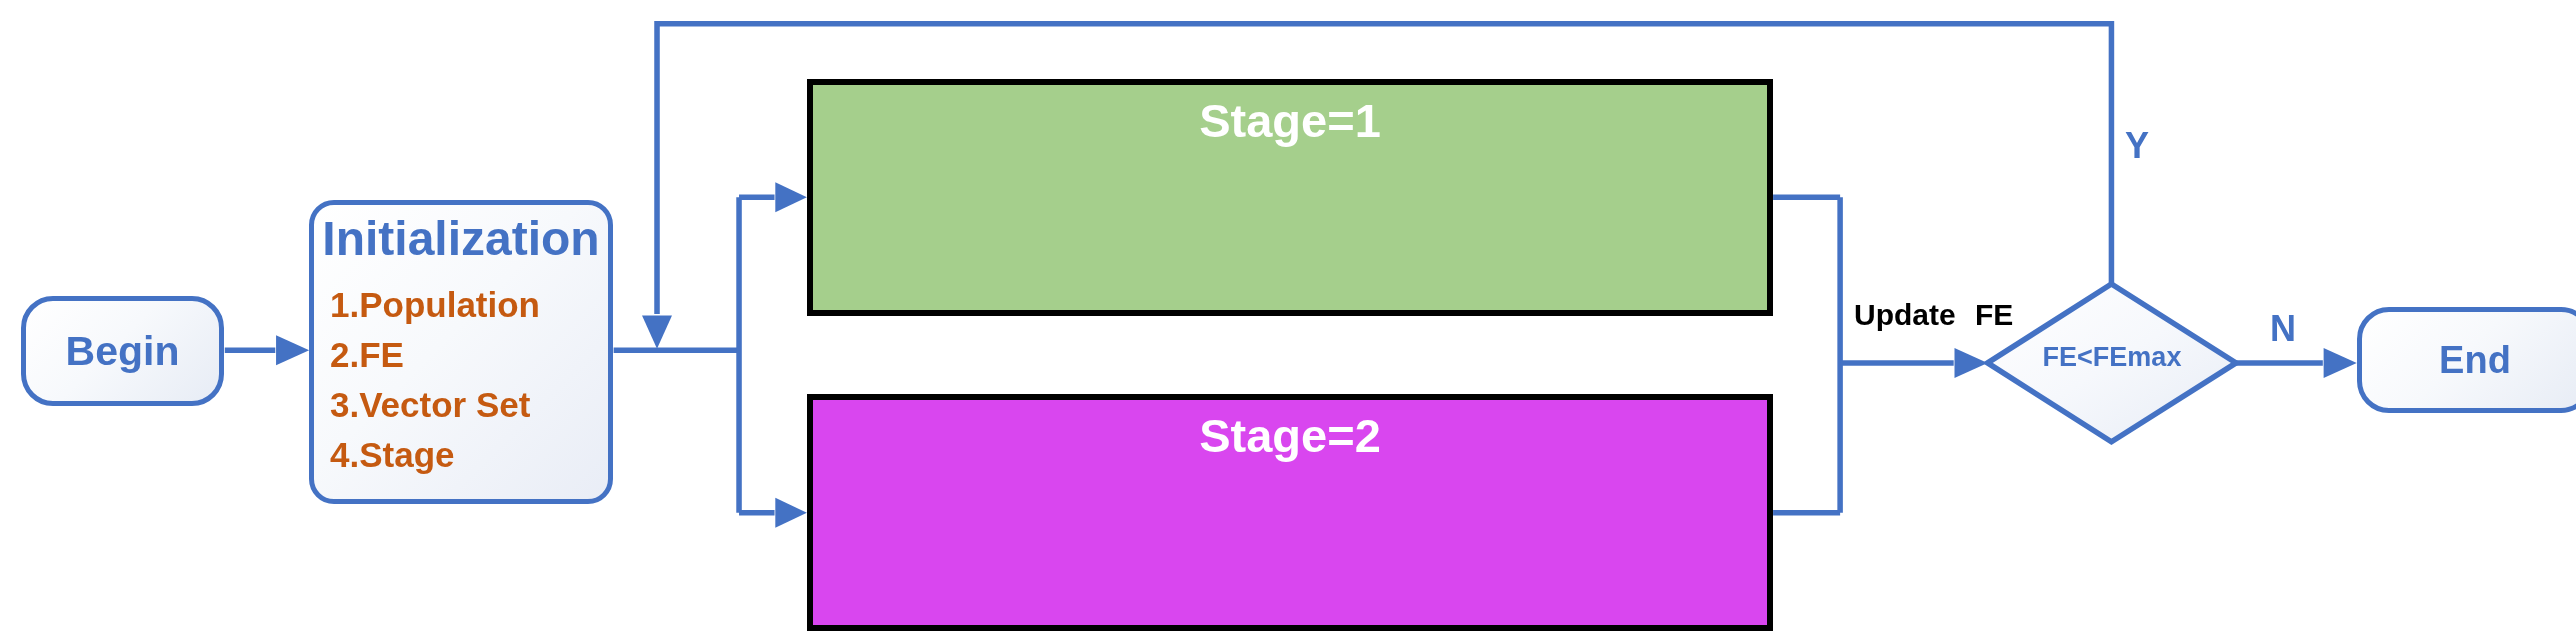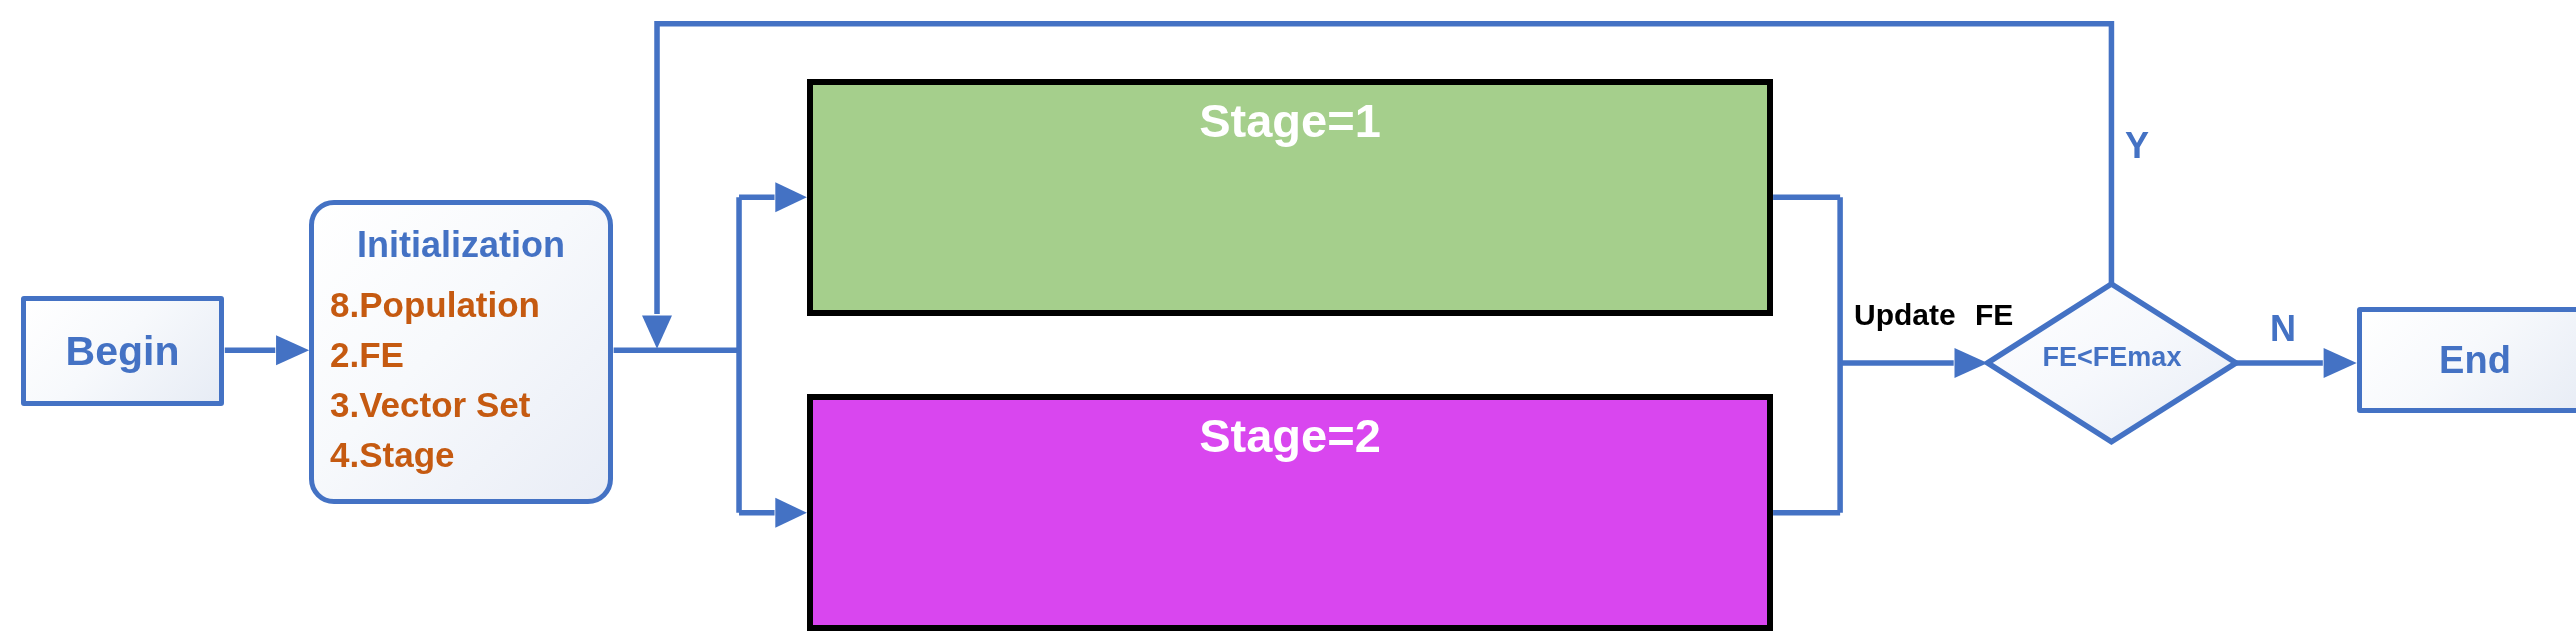--- a/index.html
+++ b/index.html
@@ -8,34 +8,34 @@
     width:2576px;height:643px;
     background:#ffffff;
     font-family:"Liberation Sans", sans-serif;
     font-weight:bold;
     overflow:hidden;
   }
   #wires{position:absolute;left:0;top:0;z-index:1;}
   .node{position:absolute;box-sizing:border-box;z-index:2;}
   .term{
     border:5.5px solid #4472C4;
-    border-radius:3px;
+    border-radius:32px;
     background:linear-gradient(135deg,#ffffff 0%,#f7f9fc 45%,#e7ecf5 100%);
     color:#4472C4;
     display:flex;align-items:center;justify-content:center;
     font-size:41px;
   }
   .initbox{
     border:5.5px solid #4472C4;
     border-radius:25px;
     background:linear-gradient(135deg,#ffffff 0%,#f7f9fc 45%,#e9edf6 100%);
   }
   .init-title{
-    margin-top:19px;text-align:center;
-    color:#4472C4;font-size:36px;
+    margin-top:6px;text-align:center;
+    color:#4472C4;font-size:48px;
   }
   .init-items{margin-top:14px;margin-left:16px;}
   .init-item{color:#C55A11;font-size:35px;line-height:50px;white-space:nowrap;}
   .stagebox{border:6.3px solid #000000;}
   .stage1{background:#A5CF8C;}
   .stage2{background:#d946ef;}
   .stage-title{
     position:absolute;left:0;top:8px;width:100%;
     text-align:center;color:#ffffff;font-size:47px;
   }
@@ -107,21 +107,21 @@
     <polygon points="2520,460 2677,360 2835,460 2677,560" fill="url(#diamondGrad)" stroke="#4472C4" stroke-width="7" stroke-linejoin="miter"></polygon>
   </svg>
 
   <div class="node term" style="left:21px;top:296px;width:203px;height:110px;">
     <span>Begin</span>
   </div>
 
   <div class="node initbox" style="left:309px;top:200px;width:304px;height:304px;">
     <div class="init-title">Initialization</div>
     <div class="init-items">
-      <div class="init-item">8.Population</div>
+      <div class="init-item">1.Population</div>
       <div class="init-item">2.FE</div>
       <div class="init-item">3.Vector Set</div>
       <div class="init-item">4.Stage</div>
     </div>
   </div>
 
   <div class="node stagebox stage1" style="left:807px;top:79px;width:966px;height:237px;">
     <div class="stage-title">Stage=1</div>
   </div>
   <div class="step" style="left:830px;top:172px;width:241px;height:110px;">

